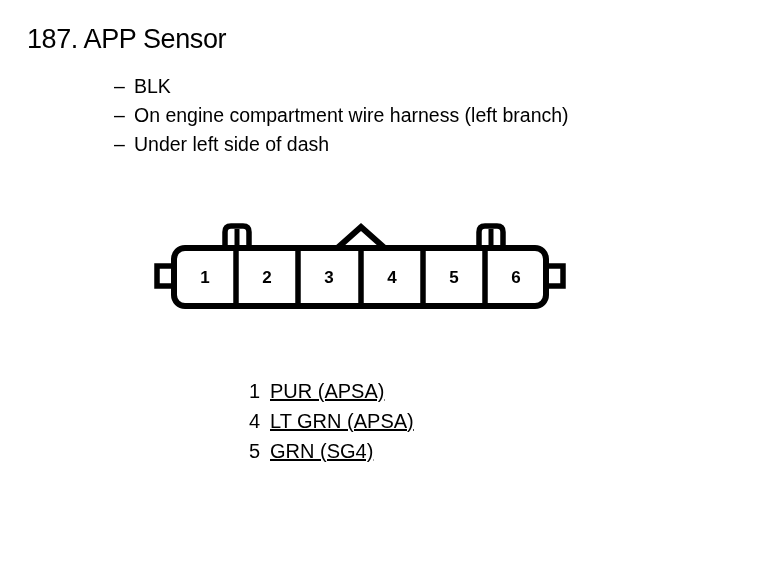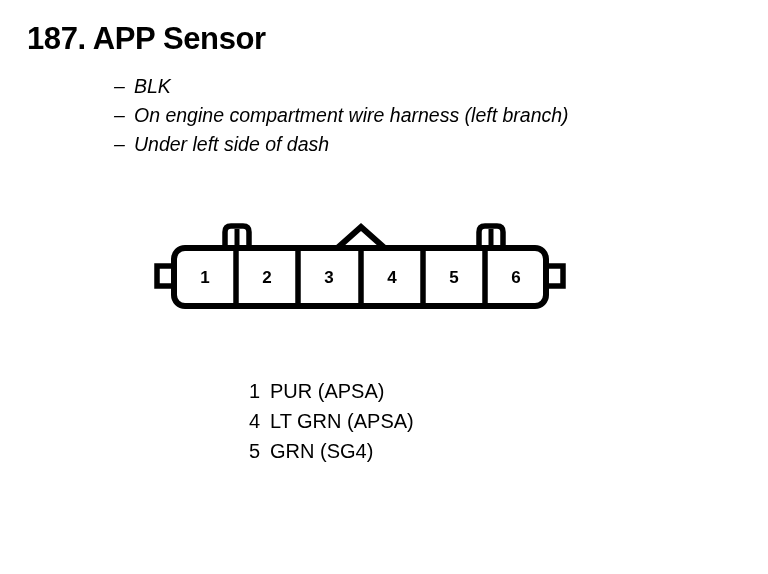--- a/index.html
+++ b/index.html
@@ -15,40 +15,39 @@
     font-family: "Liberation Sans", sans-serif;
     color: #000000;
     -webkit-font-smoothing: none;
   }
 
   
   #page-title {
     position: absolute;
     left: 27px;
     top: 21px;
-    font-size: 31px;
-    font-weight: bold;
+    font-size: 27px;
+    font-weight: normal;
     letter-spacing: -0.4px;
     line-height: 36px;
     white-space: nowrap;
   }
 
   
   #desc-list {
     position: absolute;
     left: 114px;
     top: 72px;
     font-size: 19.5px;
     line-height: 29px;
     white-space: nowrap;
   }
   .desc-line {
     display: block;
     white-space: nowrap;
-    font-style: italic;
   }
   .desc-dash {
     display: inline-block;
     width: 20px;
   }
 
   
   #connector-diagram {
     position: absolute;
     left: 150px;
@@ -80,20 +79,21 @@
     height: 29.8px;
   }
   .pin-num {
     display: inline-block;
     width: 14px;
     text-align: right;
     margin-right: 10px;
   }
   .pin-label {
     display: inline-block;
+    text-decoration: underline;
   }
 </style>
 </head>
 <body>
 
 <div id="page-title">187. APP Sensor</div>
 
 <div id="desc-list">
   <span class="desc-line">
     <span class="desc-dash">–</span><span>BLK</span>

